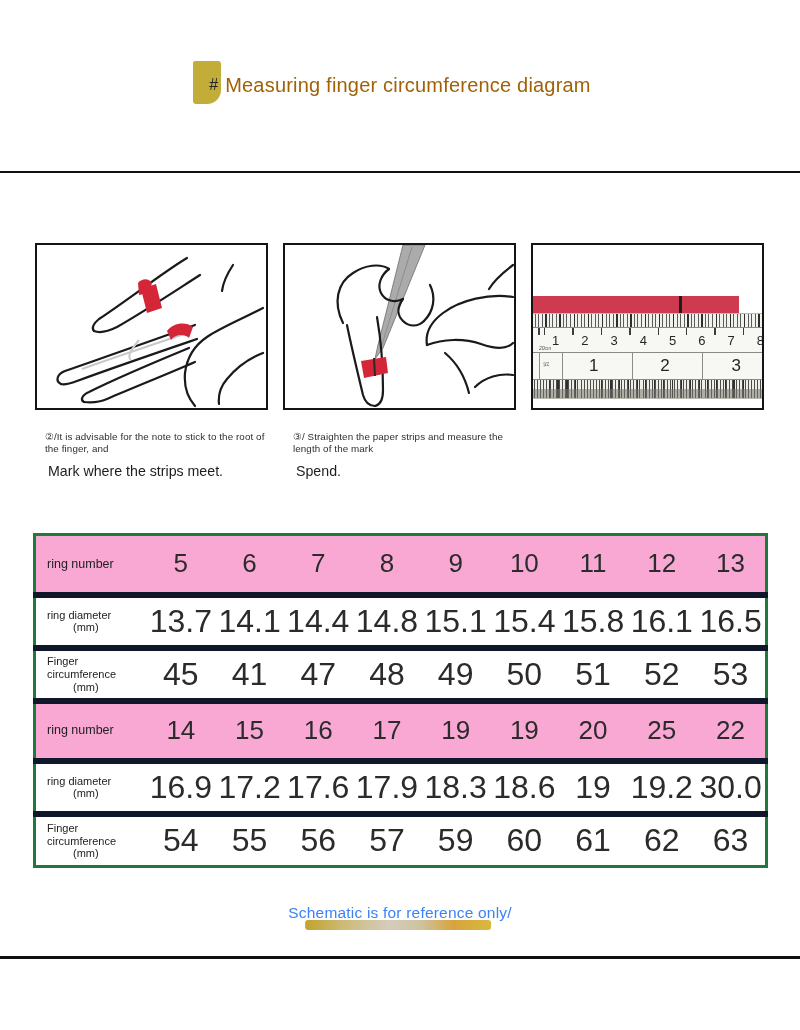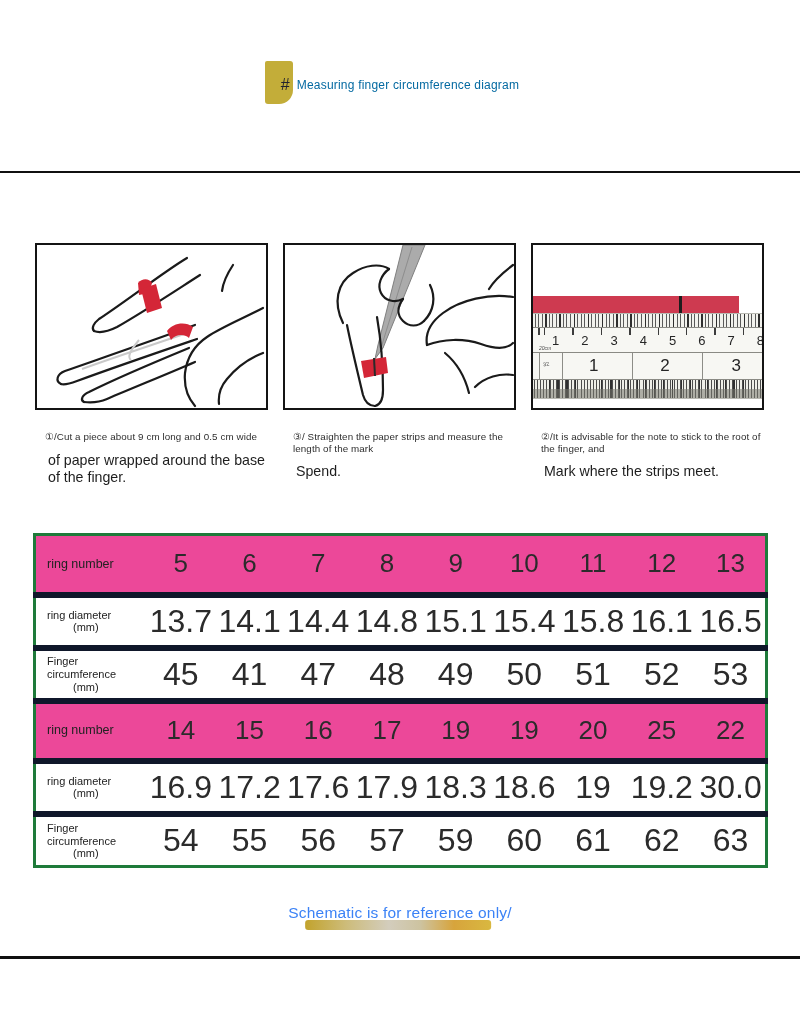--- a/index.html
+++ b/index.html
@@ -6,21 +6,21 @@
   body { font-family:"Liberation Sans", sans-serif; background:#fff; }
   .page { position:relative; width:800px; height:1030px; background:#fff; overflow:hidden; }
 
   
   .title-row { position:absolute; top:62px; left:0; width:100%; height:46px;
                display:flex; align-items:center; justify-content:center; }
   .hash-wrap { position:relative; margin-right:7px; }
   .sticky { position:absolute; left:-16px; top:-15px; width:28px; height:43px;
             background:#c3ad39; border-radius:2px 3px 14px 3px; z-index:0; }
   .hash { position:relative; z-index:1; font-size:16px; color:#23232e; }
-  .title-text { position:relative; z-index:1; font-size:12px; color:#0369a1; letter-spacing:.2px; }
+  .title-text { position:relative; z-index:1; font-size:20px; color:#a16207; letter-spacing:.2px; }
 
   .hr-top { position:absolute; top:171px; left:0; width:800px; height:2px; background:#101010; }
   .hr-bottom { position:absolute; top:956px; left:0; width:800px; height:3px; background:#101010; }
 
   
   .figures { position:absolute; top:243px; left:35px; display:flex; gap:15px; }
   .figure { width:233px; height:167px; border:2px solid #141414; background:#fff;
             position:relative; overflow:hidden; }
 
   
@@ -59,21 +59,21 @@
   .caption-small { font-size:9.8px; line-height:1.18; color:#2e2e2e; letter-spacing:.1px; }
   .caption-large { margin-top:9px; font-size:14.2px; line-height:1.25; color:#1d1d1d; padding-left:3px; }
 
   
   .size-table { position:absolute; top:533px; left:33px; width:735px;
                 border-collapse:collapse; border:3px solid #1e7a3a; background:#fff; }
   .size-table tr { border-top:6px solid #0f172a; }
   .size-table tr:first-child { border-top:none; }
   .size-table td { vertical-align:middle; }
   .size-table td.lbl { width:112px; padding-left:11px; }
-  .row-g { background:#ec4899; height:60px; }
+  .row-g { background:#f9a8d4; height:60px; }
   .row-w { background:#fff; height:53px; }
   .lbl-text { font-size:12px; color:#222; line-height:1.15; }
   .row-w .lbl-text { font-size:11px; }
   .lbl-unit { font-size:11px; color:#222; padding-left:26px; }
   .lbl-unit:empty { display:none; }
   .row-g .lbl-text { font-size:12.5px; }
   td.val { text-align:center; color:#2b2b2b; font-weight:300;
            font-family:"Liberation Sans", sans-serif; }
   .row-g td.val { font-size:26px; }
   .row-w td.val { font-size:32px; }
@@ -179,30 +179,26 @@
             </div>
           <span class="inch-unit">32</span>
         </div>
         <div class="mmticks-bottom"></div>
       </div>
     </div>
   </div>
 
   <div class="captions">
     <div class="caption">
-      <div class="caption-small">①/Cut a piece about 9 cm long and 0.5 cm wide</div>
-      <div class="caption-large">of paper wrapped around the base of the finger.</div>
+      <div class="caption-small">②/It is advisable for the note to stick to the root of the finger, and</div>
+      <div class="caption-large">Mark where the strips meet.</div>
     </div>
     <div class="caption">
       <div class="caption-small">③/ Straighten the paper strips and measure the length of the mark</div>
       <div class="caption-large">Spend.</div>
-    </div>
-    <div class="caption">
-      <div class="caption-small">②/It is advisable for the note to stick to the root of the finger, and</div>
-      <div class="caption-large">Mark where the strips meet.</div>
     </div>
   </div>
 
   <table class="size-table">
     <tbody>
       <tr class="row-g">
         <td class="lbl">
           <div class="lbl-text">ring number</div>
 
         </td>

